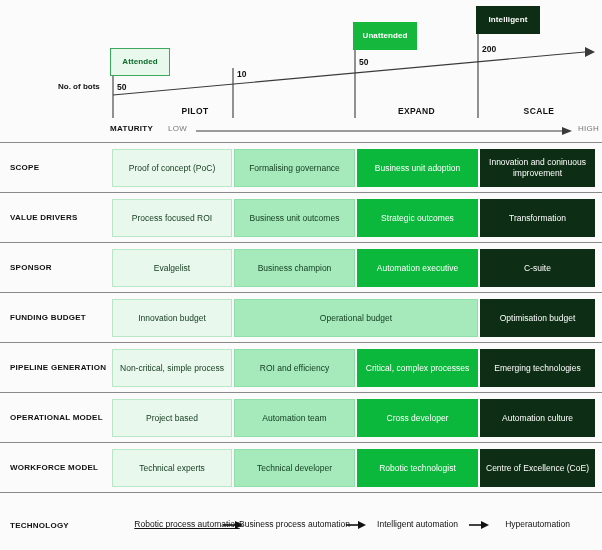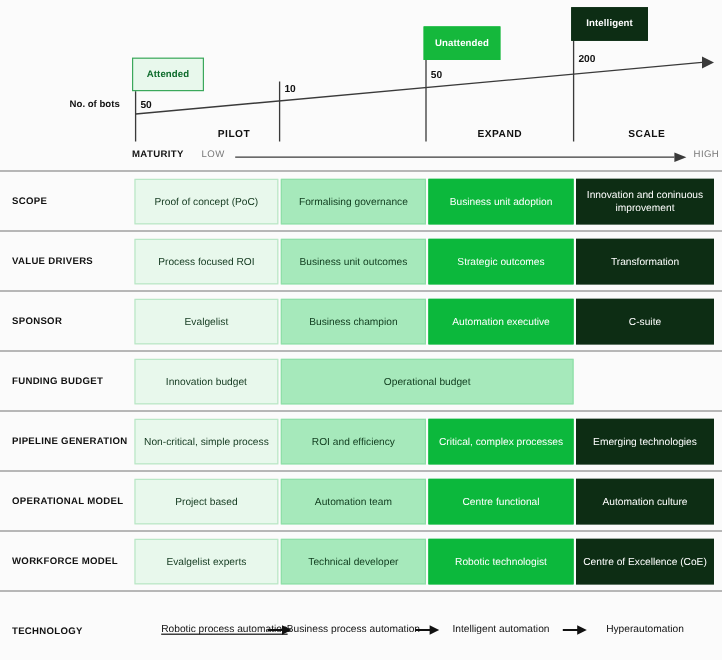--- a/index.html
+++ b/index.html
@@ -166,47 +166,48 @@
         <div class="cell c3 tone3">Automation executive</div>
         <div class="cell c4 tone4">C-suite</div>
       </div>
     </div>
 
     <div class="row">
       <div class="row-label">FUNDING BUDGET</div>
       <div class="cells">
         <div class="cell c1 tone1">Innovation budget</div>
         <div class="cell c23 tone2">Operational budget</div>
+        <div class="cell c4 tone4">Optimisation budget</div>
       </div>
     </div>
 
     <div class="row">
       <div class="row-label">PIPELINE GENERATION</div>
       <div class="cells">
         <div class="cell c1 tone1">Non-critical, simple process</div>
         <div class="cell c2 tone2">ROI and efficiency</div>
         <div class="cell c4 tone4">Emerging technologies</div>
         <div class="cell c3 tone3">Critical, complex processes</div>
       </div>
     </div>
 
     <div class="row">
       <div class="row-label">OPERATIONAL MODEL</div>
       <div class="cells">
         <div class="cell c1 tone1">Project based</div>
         <div class="cell c2 tone2">Automation team</div>
-        <div class="cell c3 tone3">Centre functional</div>
+        <div class="cell c3 tone3">Cross developer</div>
         <div class="cell c4 tone4">Automation culture</div>
       </div>
     </div>
 
     <div class="row">
       <div class="row-label">WORKFORCE MODEL</div>
       <div class="cells">
-        <div class="cell c1 tone1">Evalgelist experts</div>
+        <div class="cell c1 tone1">Technical experts</div>
         <div class="cell c2 tone2">Technical developer</div>
         <div class="cell c3 tone3">Robotic technologist</div>
         <div class="cell c4 tone4">Centre of Excellence (CoE)</div>
       </div>
     </div>
 
     <div class="tech-row">
       <div class="row-label">TECHNOLOGY</div>
 
       <div class="tech-item t1">Robotic process automation</div>

